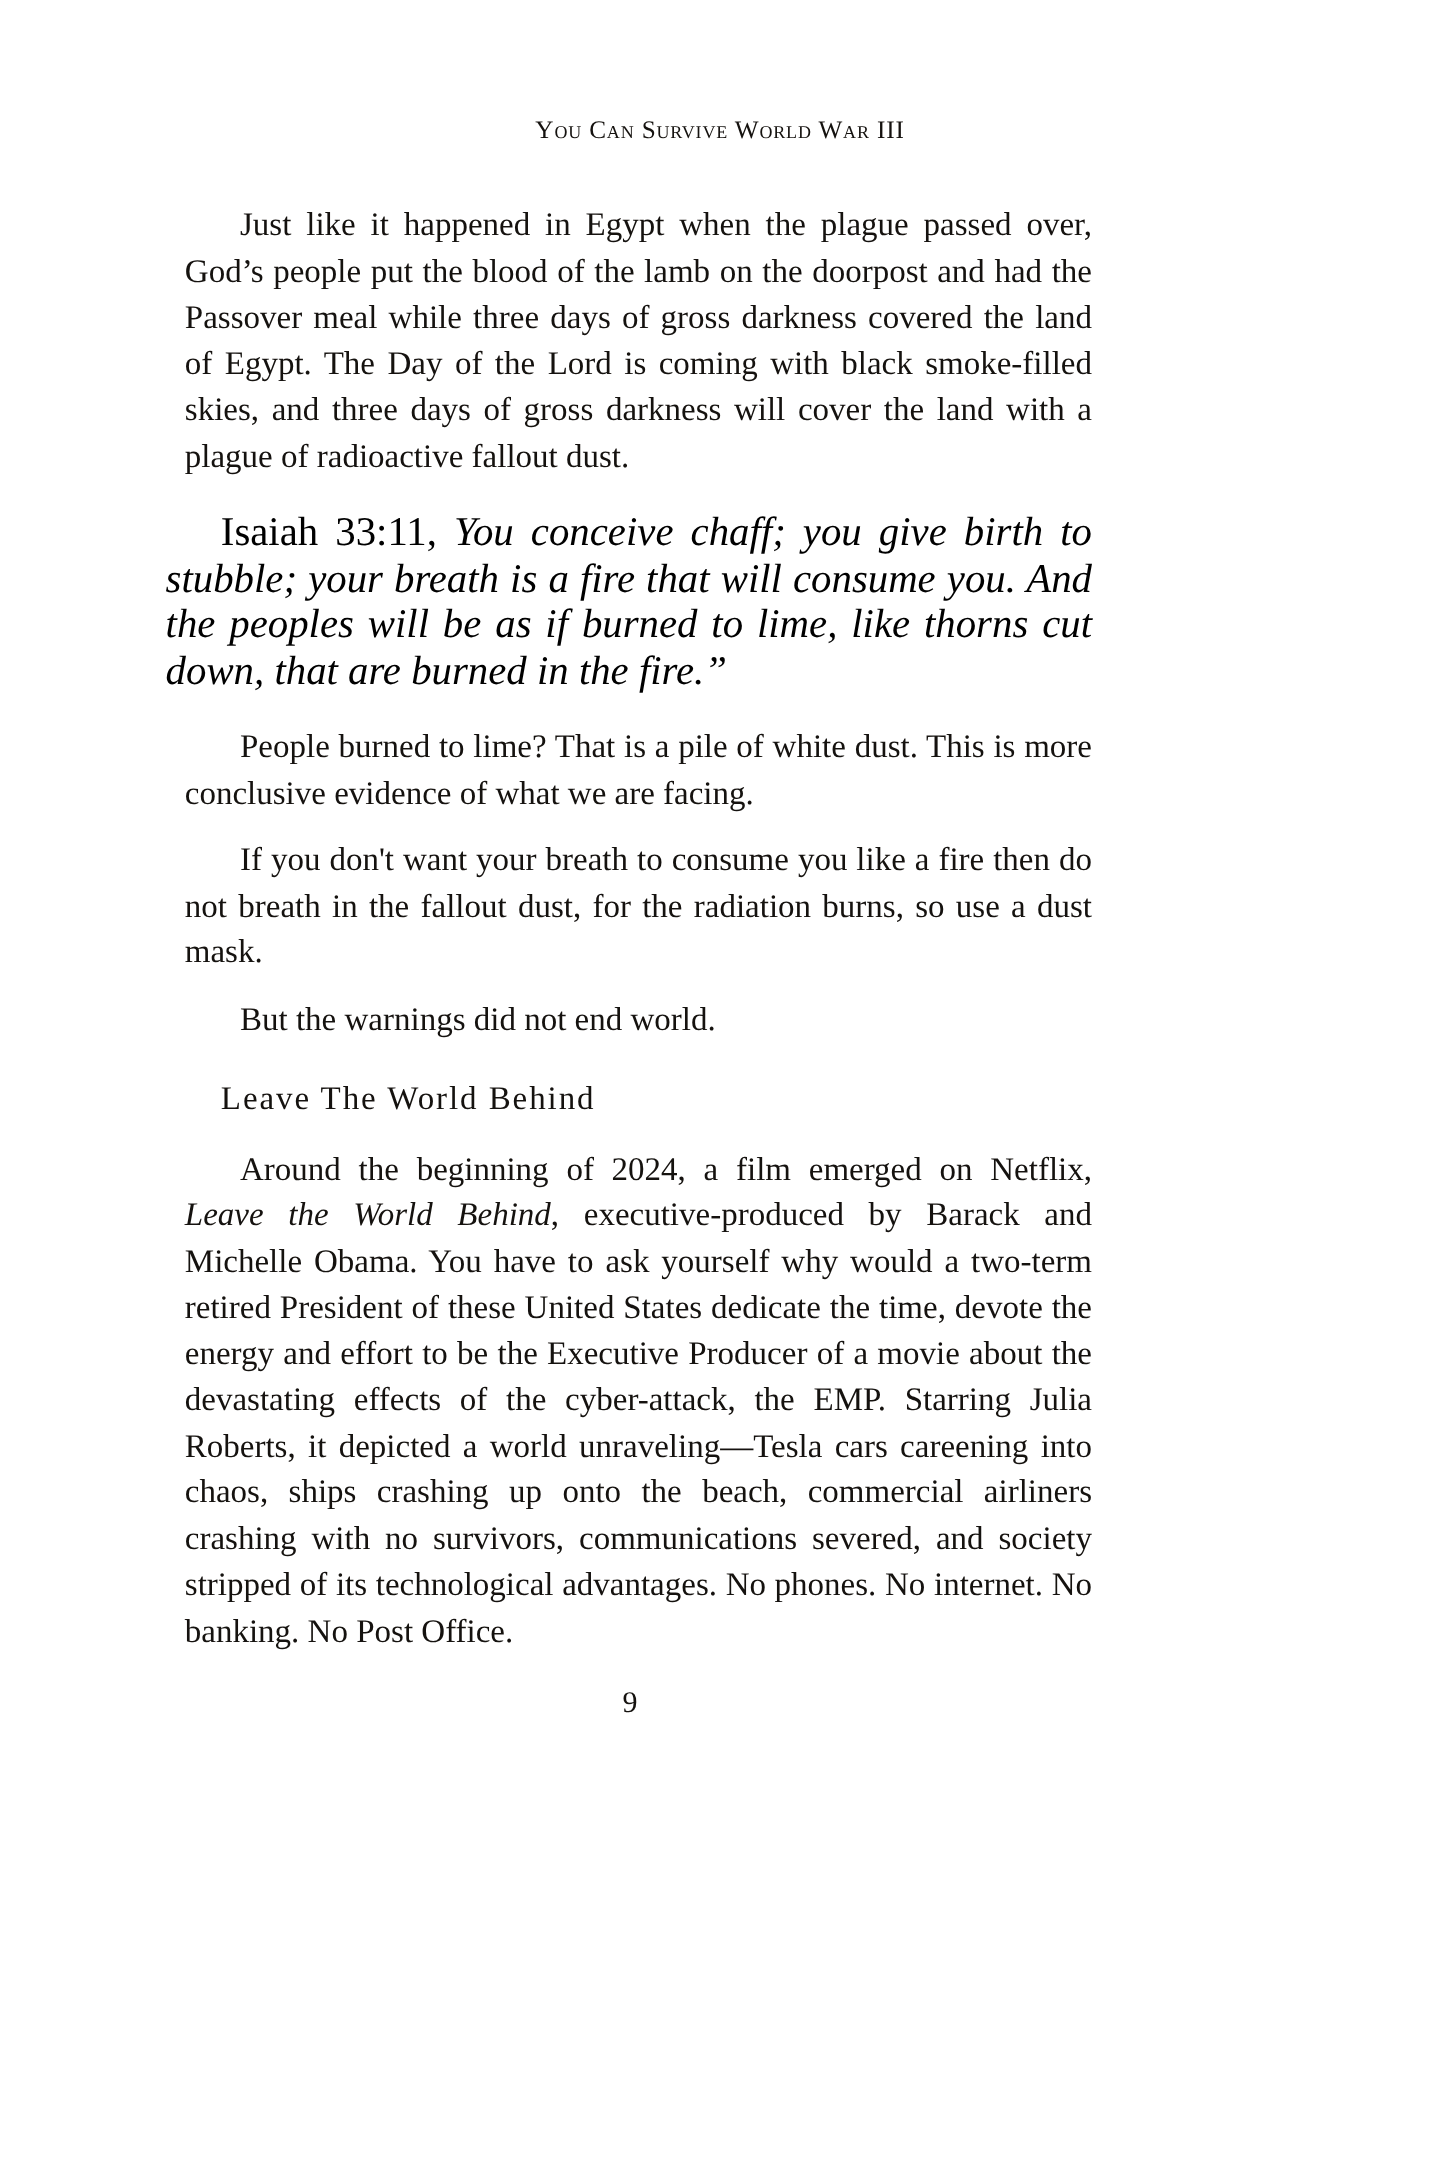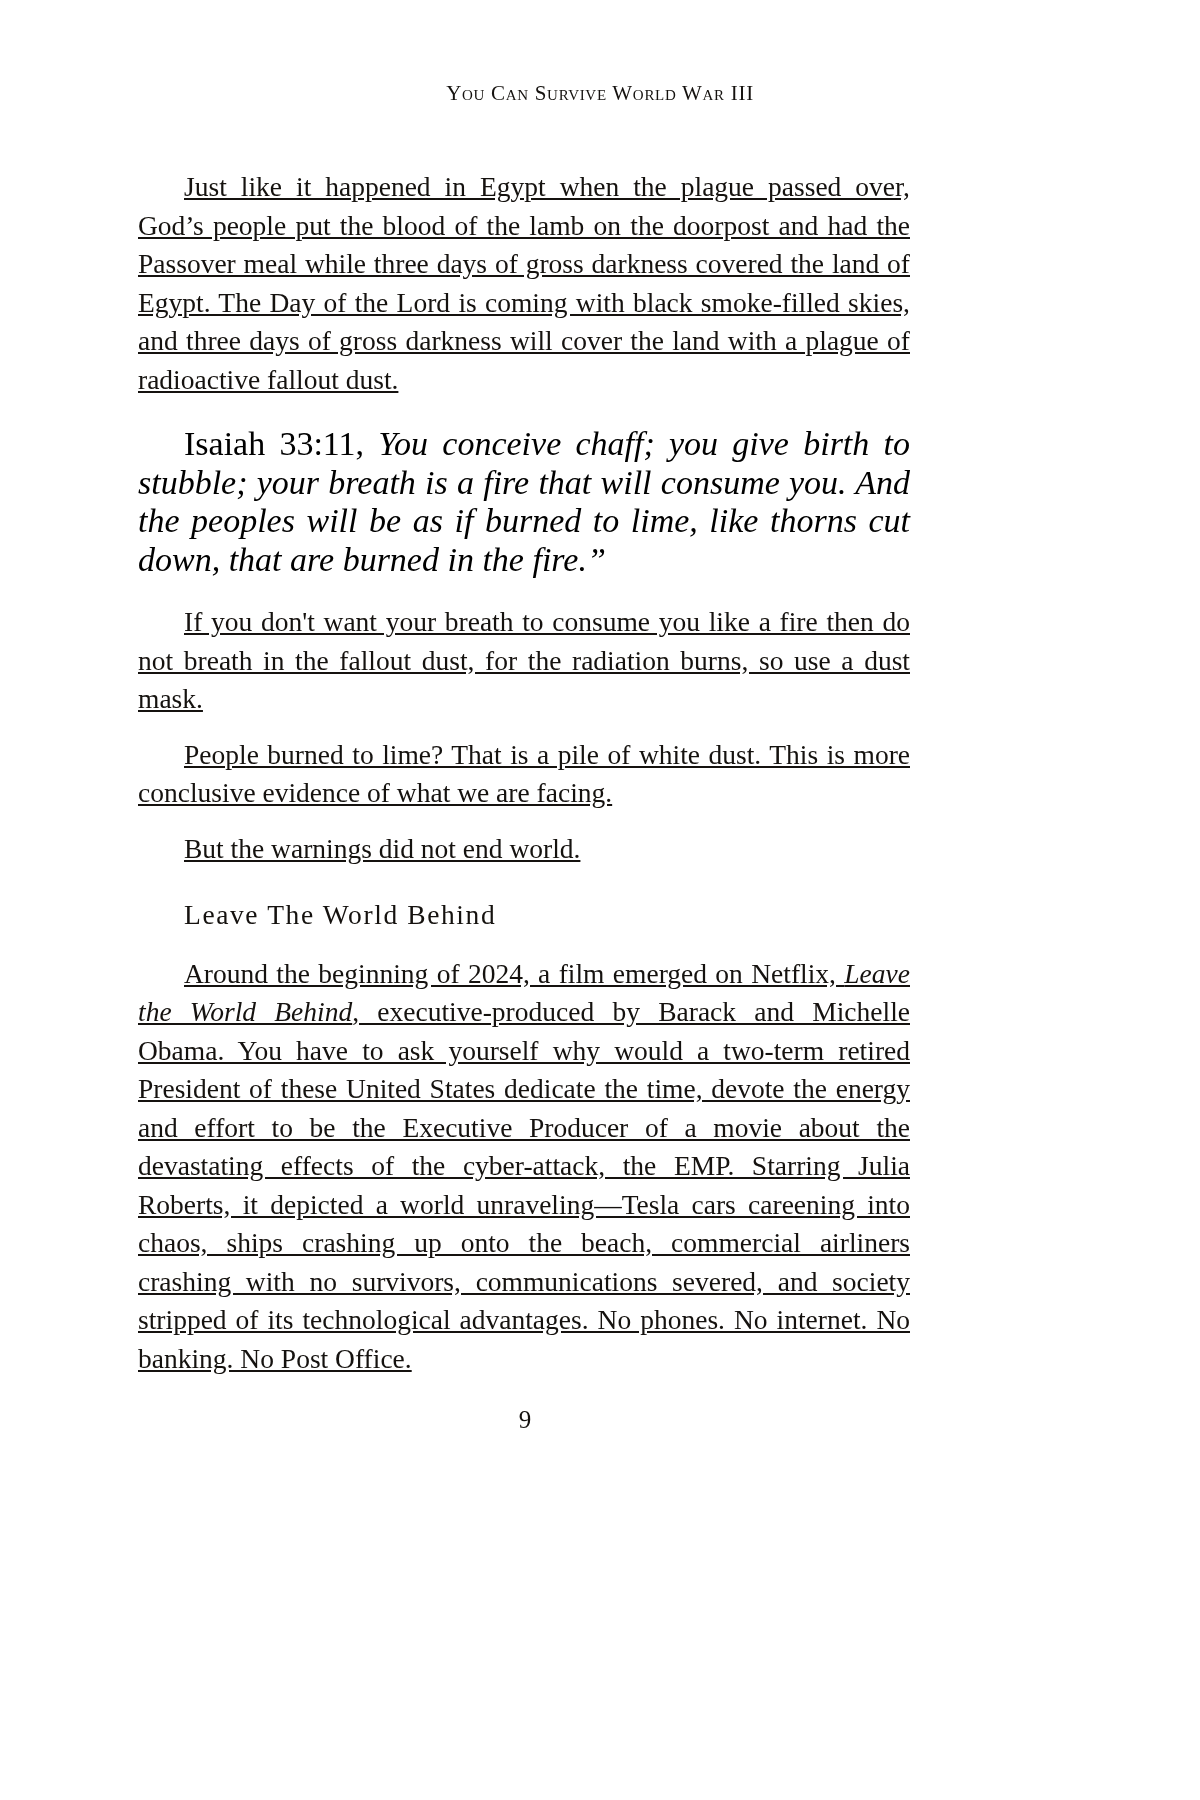--- a/index.html
+++ b/index.html
@@ -23,50 +23,49 @@
     width: 1200px;
     height: 1800px;
     background: #ffffff;
     overflow: hidden;
   }
 
   
   .running-head {
     position: absolute;
     left: 0;
-    top: 81px;
+    top: 96px;
     width: 1200px;
     text-align: center;
     font-family: "Liberation Serif", "DejaVu Serif", serif;
     font-size: 21px;
     font-variant: small-caps;
     letter-spacing: 0.7px;
     color: #15120f;
     white-space: nowrap;
   }
 
   
   .textblock {
     position: absolute;
     left: 138px;
     top: 168px;
     width: 772px;
   }
 
   p.body {
-    margin: 0 0 17px 0;
+    margin: 0 0 17px 16px;
     font-size: 27.5px;
     line-height: 38.5px;
     text-align: justify;
     text-justify: inter-word;
     text-indent: 46px;
     color: #15120f;
     font-family: "Liberation Serif", "DejaVu Serif", serif;
     hyphens: none;
-    text-decoration: underline;
   }
 
   
   p.scripture {
     margin: 26px 0 24px 0;
     font-size: 34px;
     line-height: 38.5px;
     text-align: justify;
     text-indent: 46px;
     color: #000000;
@@ -112,23 +111,23 @@
   <div class="running-head">You Can Survive World War III</div>
 
   <div class="textblock">
 
     <p class="body">Just like it happened in Egypt when the plague passed over, God’s people put the blood of the lamb on the doorpost and had the Passover meal while three days of gross darkness covered the land of Egypt. The Day of the Lord is coming with black smoke-filled skies, and three days of gross darkness will cover the land with a plague of radioactive fallout dust.</p>
 
     <p class="scripture">
       <span>Isaiah 33:11, </span><span class="quote">You conceive chaff; you give birth to stubble; your breath is a fire that will consume you. And the peoples will be as if burned to lime, like thorns cut down, that are burned in the fire.”</span>
     </p>
 
+    <p class="body">People burned to lime? That is a pile of white dust. This is more conclusive evidence of what we are facing.</p>
+
     <p class="body">If you don't want your breath to consume you like a fire then do not breath in the fallout dust, for the radiation burns, so use a dust mask.</p>
-
-    <p class="body">People burned to lime? That is a pile of white dust. This is more conclusive evidence of what we are facing.</p>
 
     <p class="body">But the warnings did not end world.</p>
 
     <h2 class="subhead">Leave The World Behind</h2>
 
     <p class="body">
       <span>Around the beginning of 2024, a film emerged on Netflix, </span><span class="filmtitle">Leave the World Behind</span><span>, executive-produced by Barack and Michelle Obama. You have to ask yourself why would a two-term retired President of these United States dedicate the  time, devote the energy and effort to be the Executive Producer of a movie about the devastating effects of the cyber-attack, the EMP. Starring Julia Roberts, it depicted a world unraveling—Tesla cars careening into chaos, ships crashing up onto the beach, commercial airliners crashing with no survivors, communications severed, and society stripped of its technological advantages. No phones. No internet.  No banking. No Post Office.</span>
     </p>
 
   </div>

